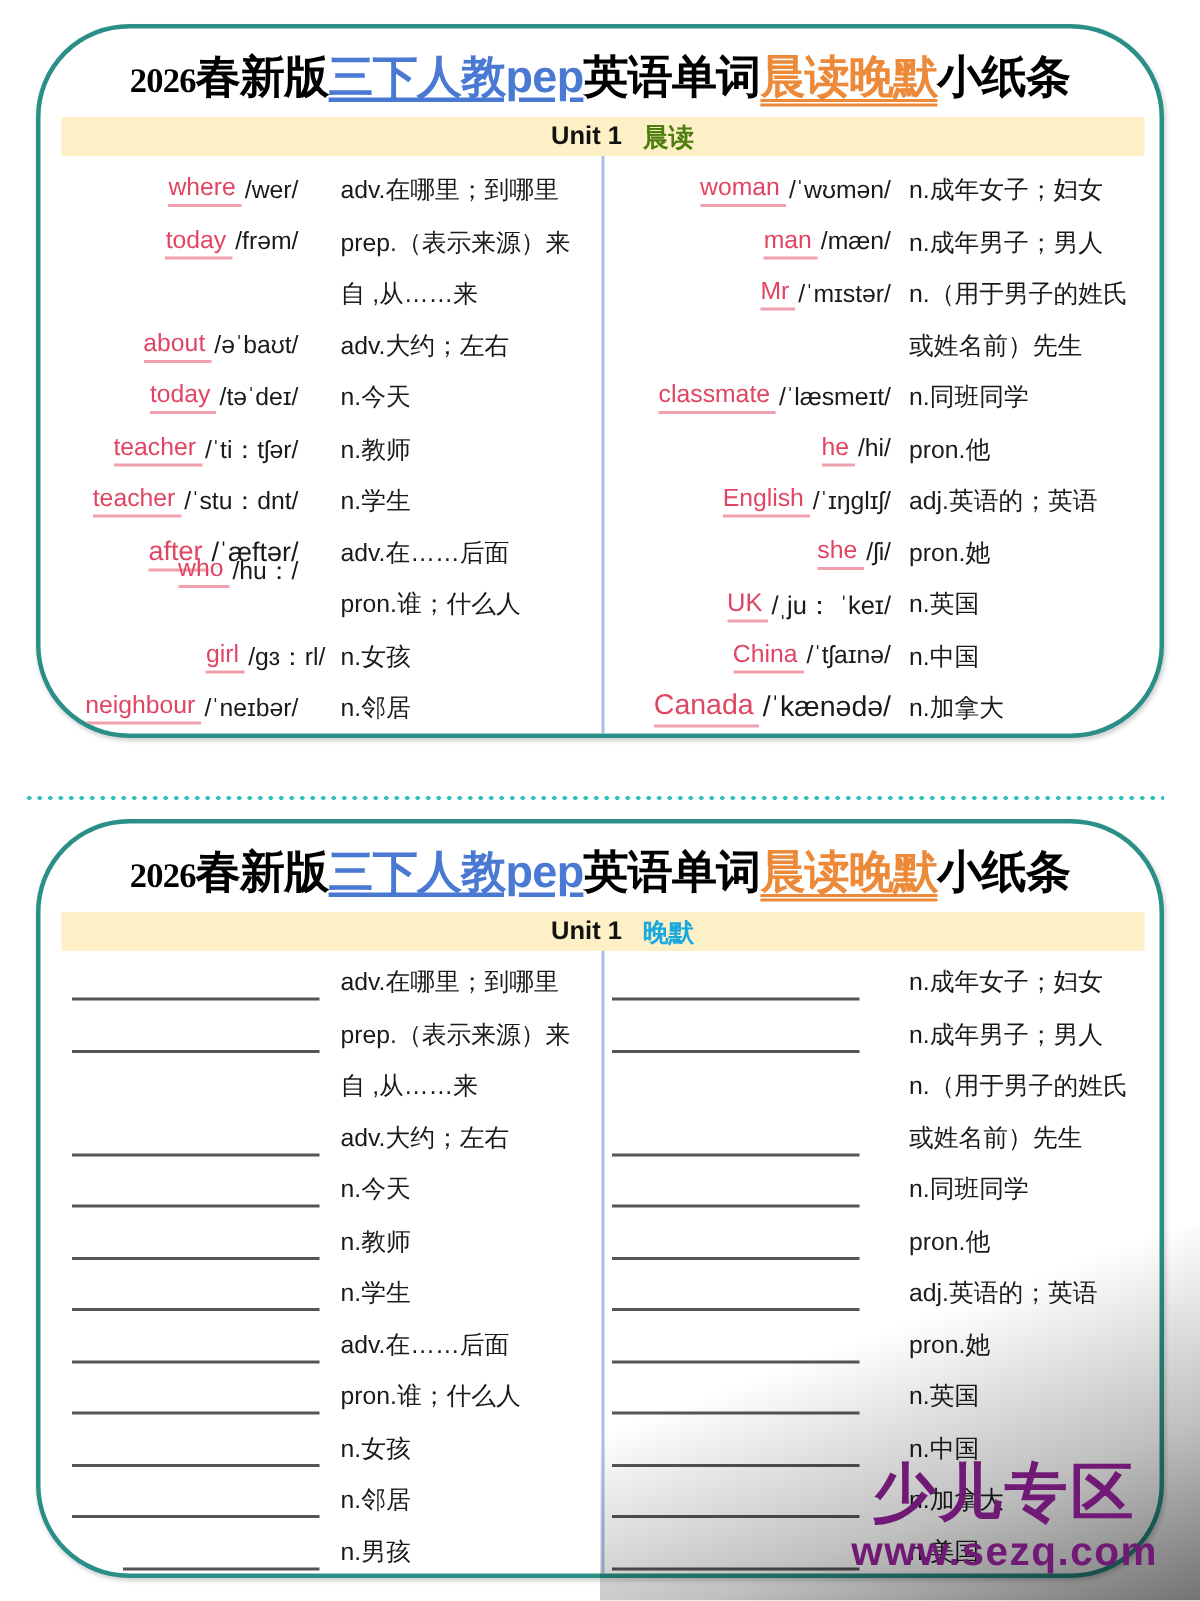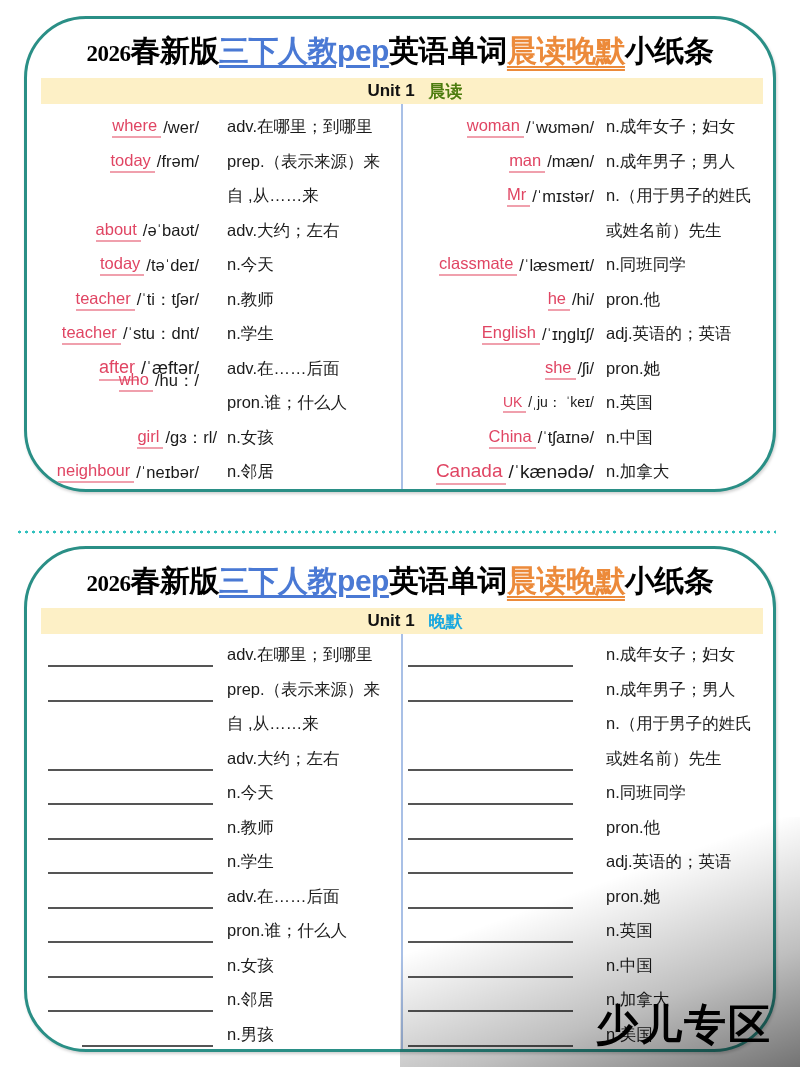--- a/index.html
+++ b/index.html
@@ -56,21 +56,21 @@
     background-image: radial-gradient(circle, #2fc0bd 1.4px, transparent 1.6px);
     background-size: 7px 4px; background-repeat: repeat-x;
   }
 
   .shade {
     position: absolute; right: 0; bottom: 0; width: 400px; height: 250px;
     background: linear-gradient(160deg, rgba(255,255,255,0) 35%, rgba(0,0,0,0.25) 70%, rgba(0,0,0,0.55) 100%);
     pointer-events: none;
   }
   .watermark {
-    position: absolute; right: 28px; bottom: 18px; text-align: center; color: #000000; pointer-events: none;
+    position: absolute; right: 28px; bottom: 18px; text-align: center; color: #701a75; pointer-events: none;
   }
   .watermark .wm-cn { font-size: 42px; font-weight: bold; letter-spacing: 2px; line-height: 48px; }
   .watermark .wm-url { font-size: 27px; font-weight: bold; letter-spacing: 1px; line-height: 30px; }
 </style>
 </head>
 <body>
 
 <div class="card top">
   <div class="title">
     <span class="year">2026</span><span>春新版</span><span class="blue">三下人教pep</span><span>英语单词</span><span class="orange">晨读晚默</span><span>小纸条</span>
@@ -163,21 +163,21 @@
       <div class="word-cell" style="top: 298px; right: 179px; font-size: 16.5px;">
         <span class="word">English</span>
         <span class="phon">/ˈɪŋglɪʃ/</span>
       </div>
       <div class="meaning" style="top: 298px; left: 579px;">adj.英语的；英语</div>
       <div class="word-cell" style="top: 332.5px; right: 179px; font-size: 16.5px;">
         <span class="word">she</span>
         <span class="phon">/ʃi/</span>
       </div>
       <div class="meaning" style="top: 332.5px; left: 579px;">pron.她</div>
-      <div class="word-cell" style="top: 367px; right: 179px; font-size: 14px;">
+      <div class="word-cell" style="top: 367px; right: 179px; font-size: 17px;">
         <span class="word">UK</span>
         <span class="phon">/ˌju： ˈkeɪ/</span>
       </div>
       <div class="meaning" style="top: 367px; left: 579px;">n.英国</div>
       <div class="word-cell" style="top: 401.5px; right: 179px; font-size: 16.5px;">
         <span class="word">China</span>
         <span class="phon">/ˈtʃaɪnə/</span>
       </div>
       <div class="meaning" style="top: 401.5px; left: 579px;">n.中国</div>
       <div class="word-cell" style="top: 436px; right: 179px; font-size: 19px;">
@@ -247,13 +247,14 @@
       <div class="blank" style="top: 461px; left: 381px; width: 165px;"></div>
       <div class="meaning" style="top: 434px; left: 579px;">n.加拿大</div>
       <div class="blank" style="top: 495.5px; left: 381px; width: 165px;"></div>
       <div class="meaning" style="top: 468.5px; left: 579px;">n.美国</div>
     </div>
 </div>
 
 <div class="shade"></div>
 <div class="watermark">
   <div class="wm-cn">少儿专区</div>
+  <div class="wm-url">www.sezq.com</div>
 </div>
 
 </body></html>

